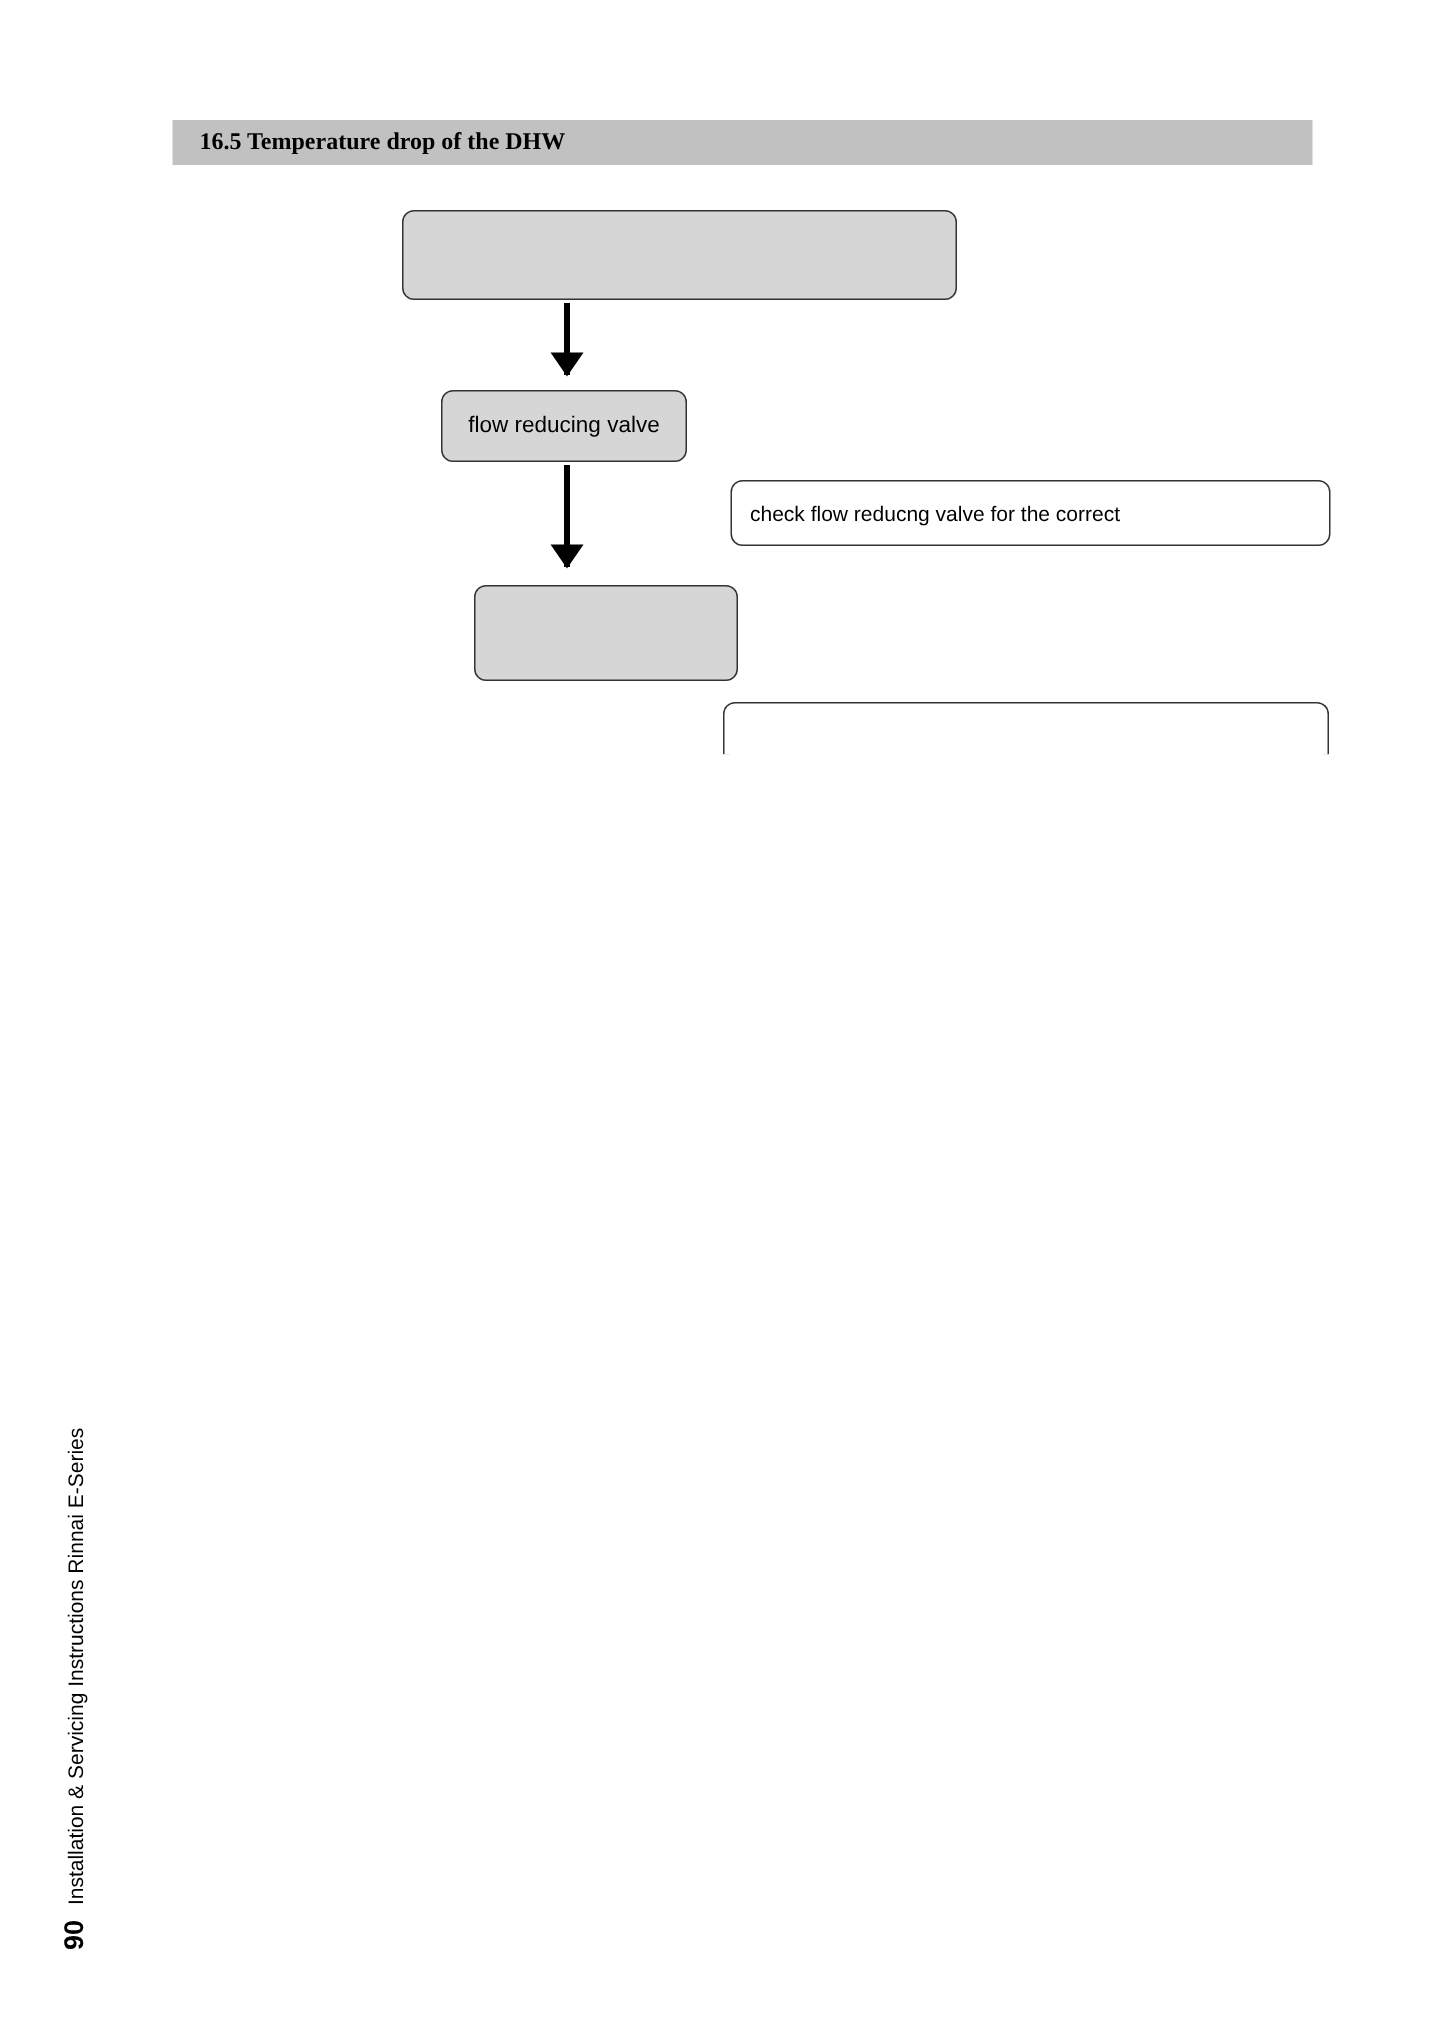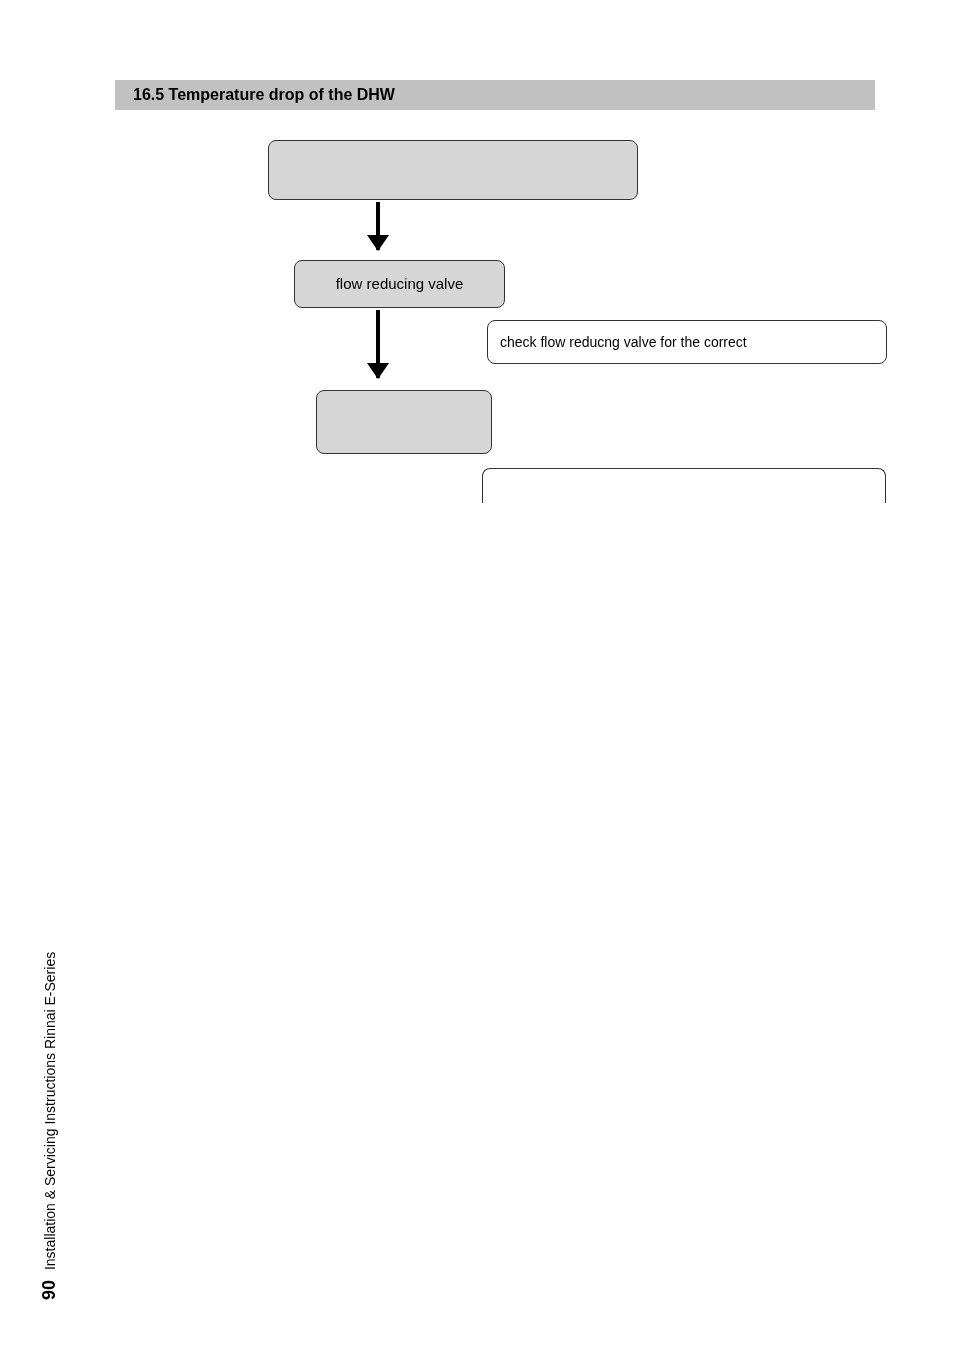--- a/index.html
+++ b/index.html
@@ -16,20 +16,21 @@
     left: 115px;
     top: 80px;
     width: 760px;
     height: 30px;
     background: #c1c1c1;
     display: flex;
     align-items: center;
     padding-left: 18px;
     font-weight: bold;
     font-size: 16px;
+    font-family: Liberation Serif, serif;
   }
   .flowchart {
     position: absolute;
     left: 268px;
     top: 140px;
     width: 620px;
     height: 330px;
   }
   .box {
     position: absolute;
@@ -38,21 +39,21 @@
     font-size: 14px;
     display: flex;
     align-items: center;
     padding: 6px 12px;
     line-height: 1.3;
   }
   .grey { background: #d6d6d6; }
   .white { background: #fff; margin-top: 28px; }
   .box1 { left: 0; top: 0; width: 370px; height: 60px; }
   .box2 {
-    left: 26px; top: 120px; width: 211px; height: 48px;
+    left: 26px; top: 120px; width: 164px; height: 48px;
     justify-content: center; font-size: 15px;
   }
   .box3 { left: 219px; top: 152px; width: 400px; height: 44px; }
   .box4 { left: 48px; top: 250px; width: 176px; height: 64px; }
   .box5 {
     left: 214px; top: 300px; width: 404px; height: 35px;
     border-top-left-radius: 8px; border-top-right-radius: 8px;
     border-bottom-left-radius: 0; border-bottom-right-radius: 0;
     border-bottom: none;
   }

